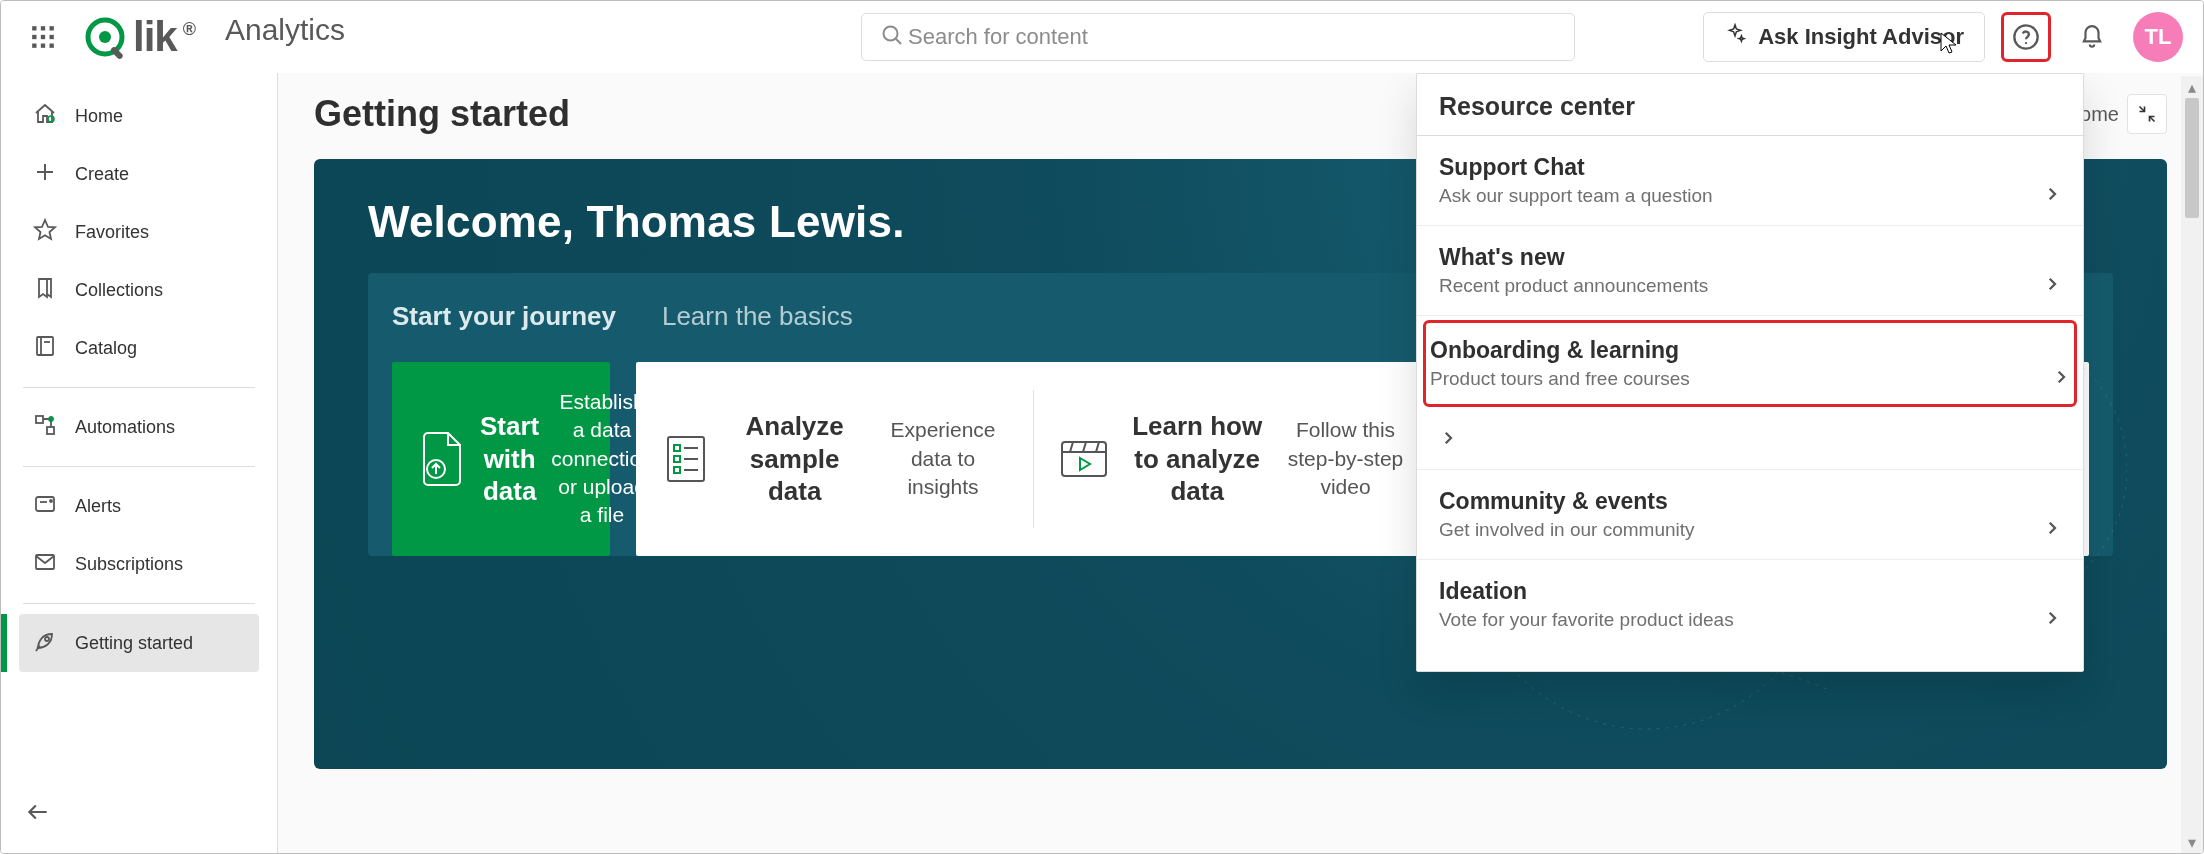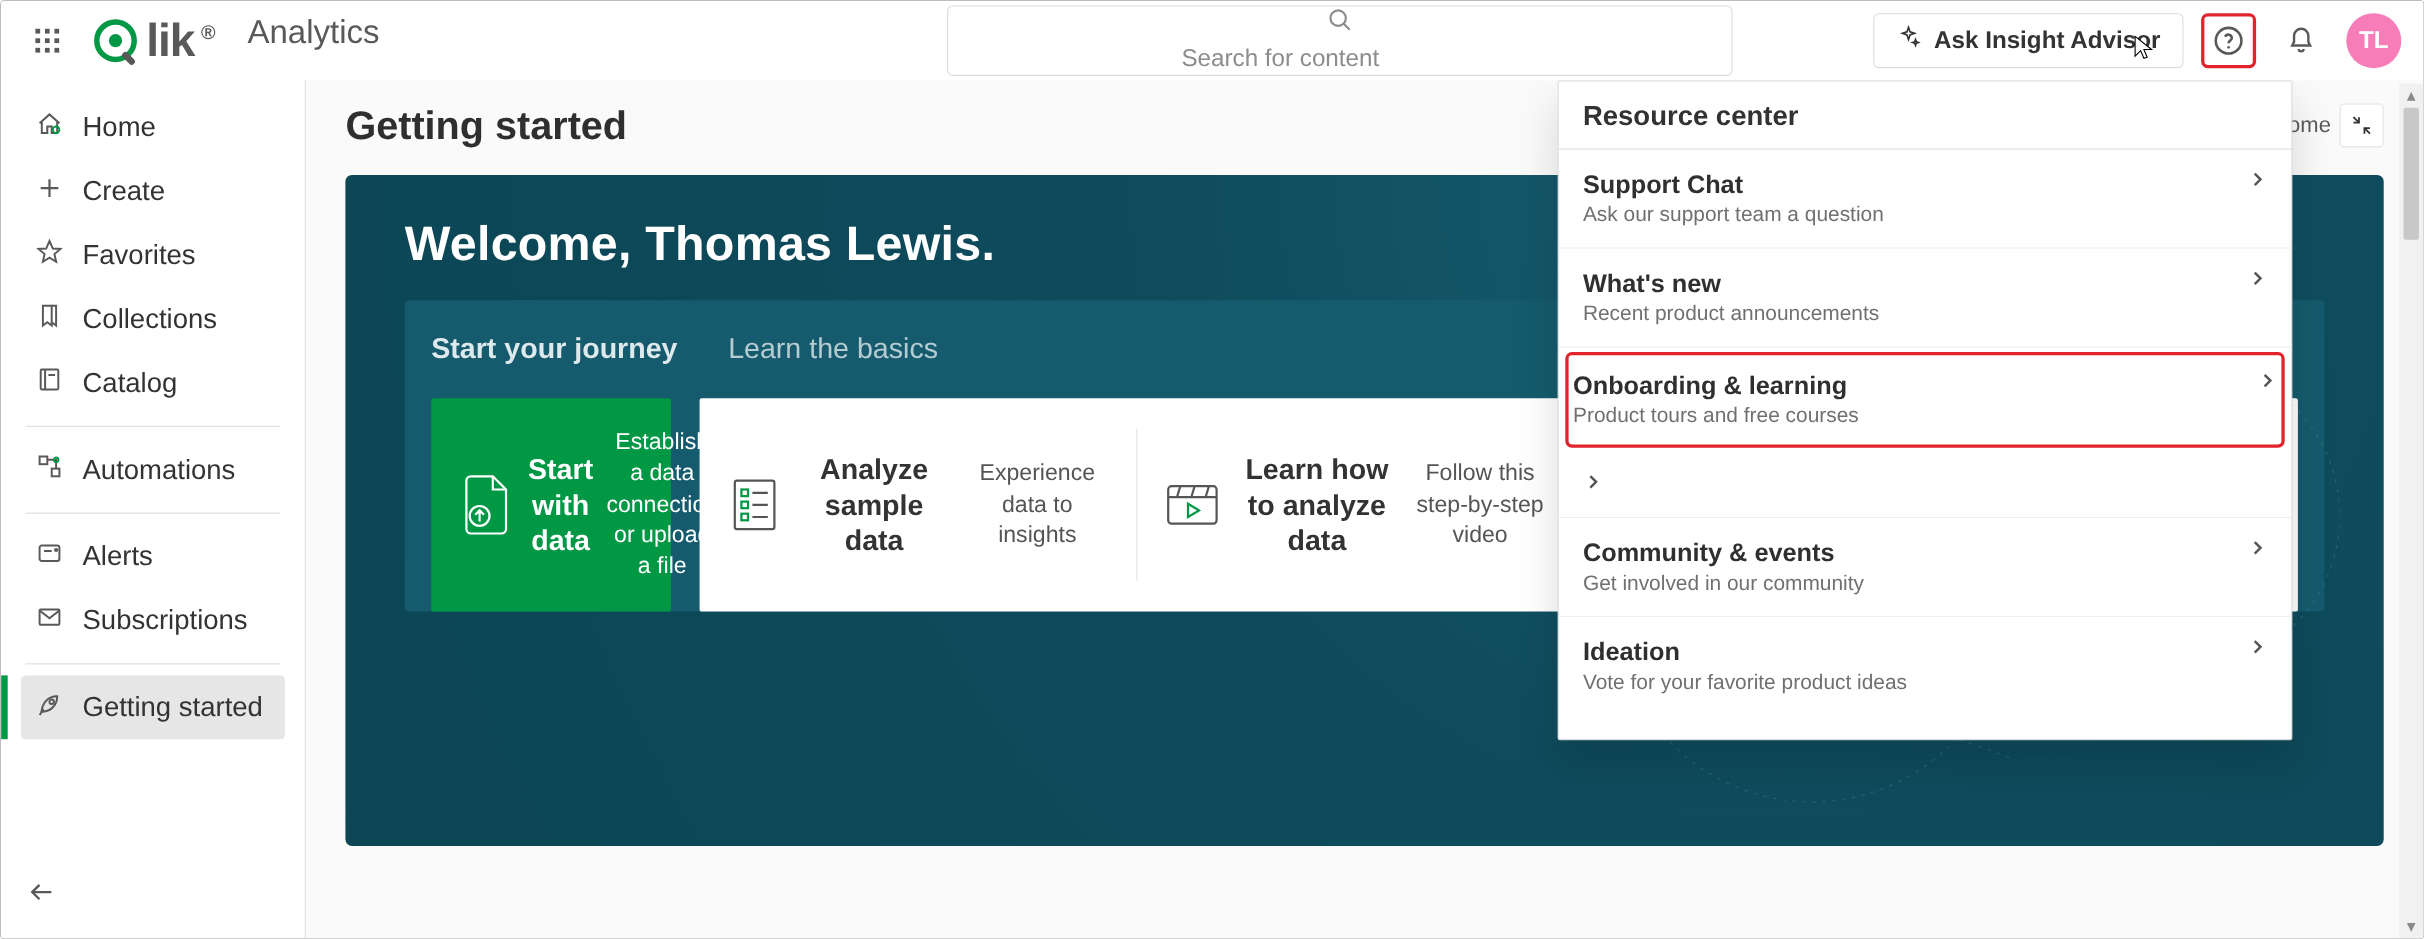--- a/index.html
+++ b/index.html
@@ -43,29 +43,28 @@
     width: 44px; height:44px; display:flex; align-items:center; justify-content:center;
     color:#595959; cursor:pointer;
   }
   .logo { display:flex; align-items:center; gap:6px; font-weight:700; font-size:40px; color:#595959; letter-spacing:-1px;}
   .logo svg { display:block; }
   .brand-section { display:flex; gap:30px;}
   .app-name { font-size:30px; font-weight:400; color:#595959;}
   .search-wrap {
     margin-left: 500px;
     width: 714px;
-    height: 64px;
+    height: 48px;
     border: 1px solid var(--qlik-border);
     border-radius: 5px;
     display:flex;
     align-items:center;
     padding: 0 18px;
     gap: 2px;
     color:#8c8c8c;
-    flex-direction:column;
   }
   .search-wrap input {
     flex:1; border:none; outline:none; font-size:22px; color:#333; background:transparent;
   }
   .search-wrap input::placeholder { color:#8c8c8c; }
 
   .topbar-spacer { flex:1; }
   .ask-btn {
     height:50px; padding:0 20px; border:1px solid var(--qlik-border); border-radius:5px;
     background:#fff; display:flex; align-items:center; gap:12px; font-size:22px; font-weight:600;
@@ -89,21 +88,21 @@
     padding: 14px 0 10px 0;
     background:#fff;
     display:flex; flex-direction:column;
     min-height: 780px;
   }
   .side-group { padding: 0 18px; }
   .side-divider { height:1px; background:var(--qlik-border); margin: 10px 22px; }
   .side-item {
     display:flex; align-items:center; gap:18px;
     height:58px; padding:0 14px; border-radius:4px;
-    color:#333; font-size:25px; cursor:pointer;text-align:right;
+    color:#333; font-size:18px; cursor:pointer;text-align:right;
   }
   .side-item svg { flex:none; }
   .side-item.active {
     background:#e6e6e6;
     position:relative; font-weight:400;
   }
   .side-item.active::before{
     content:""; position:absolute; left:-18px; top:0; bottom:0; width:6px; background:var(--qlik-green);
   }
   .side-bottom { margin-top:auto; padding:0 24px 14px 24px; color:#595959;}
@@ -175,21 +174,21 @@
     box-shadow: 0 20px 40px rgba(0,0,0,.14);
     border-radius:2px;
     z-index:50;
   }
   .popover-header{
     padding:18px 22px 14px 22px;
     font-size:25px; font-weight:700;
     border-bottom:1px solid var(--qlik-border);
   }
   .pop-item{
-    display:flex; align-items:flex-start; gap:10px;
+    display:flex; align-items:flex-end; gap:10px;
     padding:18px 22px;
     border-bottom:1px solid #eee;
     cursor:pointer;
   }
   .pop-item:last-of-type{ border-bottom:none; margin-bottom:22px;}
   .pop-texts{ flex:1; display:flex; flex-direction:column; gap:4px;}
   .pop-title{ font-size:23px; font-weight:700; color:#2f2f2f;}
   .pop-desc { font-size:19px; color:#707070;}
   .pop-item.highlighted{
     border:3px solid var(--qlik-red);

